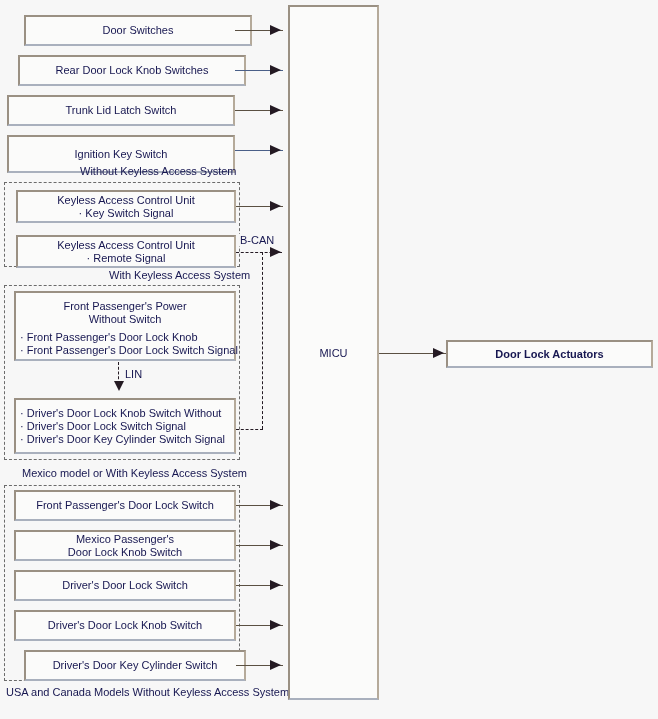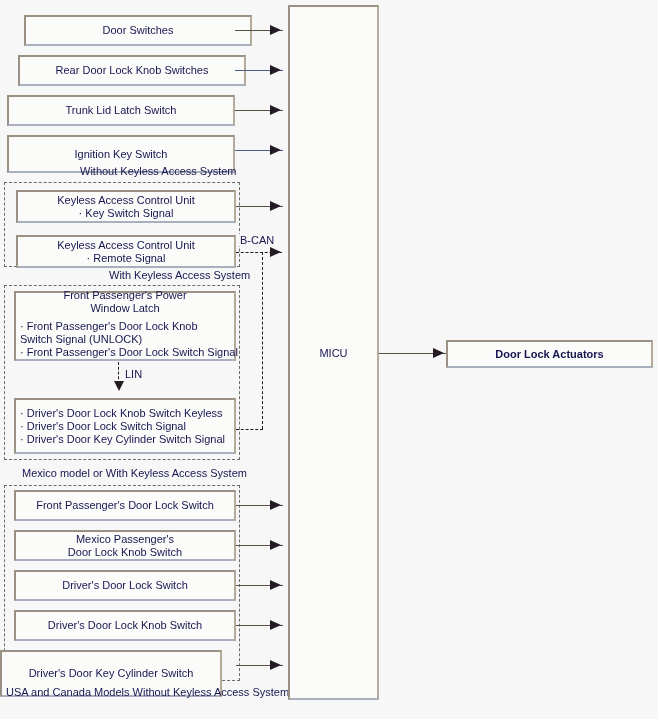--- a/index.html
+++ b/index.html
@@ -143,34 +143,33 @@
   <div class="dln h" style="left:236px;top:252px;width:46px;"></div>
   <div class="arw" style="left:270px;top:247px;"></div>
   <div class="dln v" style="left:262px;top:252px;height:177px;"></div>
   <div class="dln h" style="left:236px;top:429px;width:27px;"></div>
   <div class="lbl" style="left:239px;top:234px;">B-CAN</div>
 
   <div class="cap" style="left:109px;top:269px;">With Keyless Access System</div>
 
   <div class="grp" style="left:4px;top:285px;width:236px;height:175px;"></div>
 
-  <div class="blk left" style="left:14px;top:291px;width:222px;height:70px;justify-content:flex-end;padding-top:5px;">
+  <div class="blk left" style="left:14px;top:291px;width:222px;height:70px;justify-content:center;padding-top:5px;">
     <span class="ttl">Front Passenger's Power</span>
-    <span class="ttl">Window Latch</span>
+    <span class="ttl">Without Switch</span>
     <span class="sig" style="margin-top:5px;">· Front Passenger's Door Lock Knob</span>
-    <span class="sig">Switch Signal (UNLOCK)</span>
     <span class="sig">· Front Passenger's Door Lock Switch Signal</span>
   </div>
 
   <div class="dln v" style="left:118px;top:362px;height:22px;"></div>
   <div class="arw down" style="left:114px;top:381px;"></div>
   <div class="lbl" style="left:124px;top:368px;">LIN</div>
 
   <div class="blk left" style="left:14px;top:398px;width:222px;height:56px;justify-content:flex-start;padding-top:4px;">
-    <span class="sig" style="margin-top:3px;">· Driver's Door Lock Knob Switch Keyless</span>
+    <span class="sig" style="margin-top:3px;">· Driver's Door Lock Knob Switch Without</span>
     <span class="sig">· Driver's Door Lock Switch Signal</span>
     <span class="sig">· Driver's Door Key Cylinder Switch Signal</span>
   </div>
 
   <div class="cap" style="left:22px;top:467px;">Mexico model or With Keyless Access System</div>
 
   <div class="grp" style="left:4px;top:485px;width:236px;height:196px;"></div>
 
   <div class="blk" style="left:14px;top:490px;width:222px;height:31px;">
     <span>Front Passenger's Door Lock Switch</span>
@@ -178,21 +177,21 @@
   <div class="blk" style="left:14px;top:530px;width:222px;height:31px;">
     <span>Mexico Passenger's</span>
     <span>Door Lock Knob Switch</span>
   </div>
   <div class="blk" style="left:14px;top:570px;width:222px;height:31px;">
     <span>Driver's Door Lock Switch</span>
   </div>
   <div class="blk" style="left:14px;top:610px;width:222px;height:31px;">
     <span>Driver's Door Lock Knob Switch</span>
   </div>
-  <div class="blk" style="left:0;top:650px;width:222px;height:47px;">
+  <div class="blk" style="left:24px;top:650px;width:222px;height:31px;">
     <span>Driver's Door Key Cylinder Switch</span>
   </div>
 
   <div class="ln h" style="left:236px;top:505px;width:47px;"></div>
   <div class="arw" style="left:270px;top:500px;"></div>
 
   <div class="ln h" style="left:236px;top:545px;width:47px;"></div>
   <div class="arw" style="left:270px;top:540px;"></div>
 
   <div class="ln h" style="left:236px;top:585px;width:47px;"></div>

